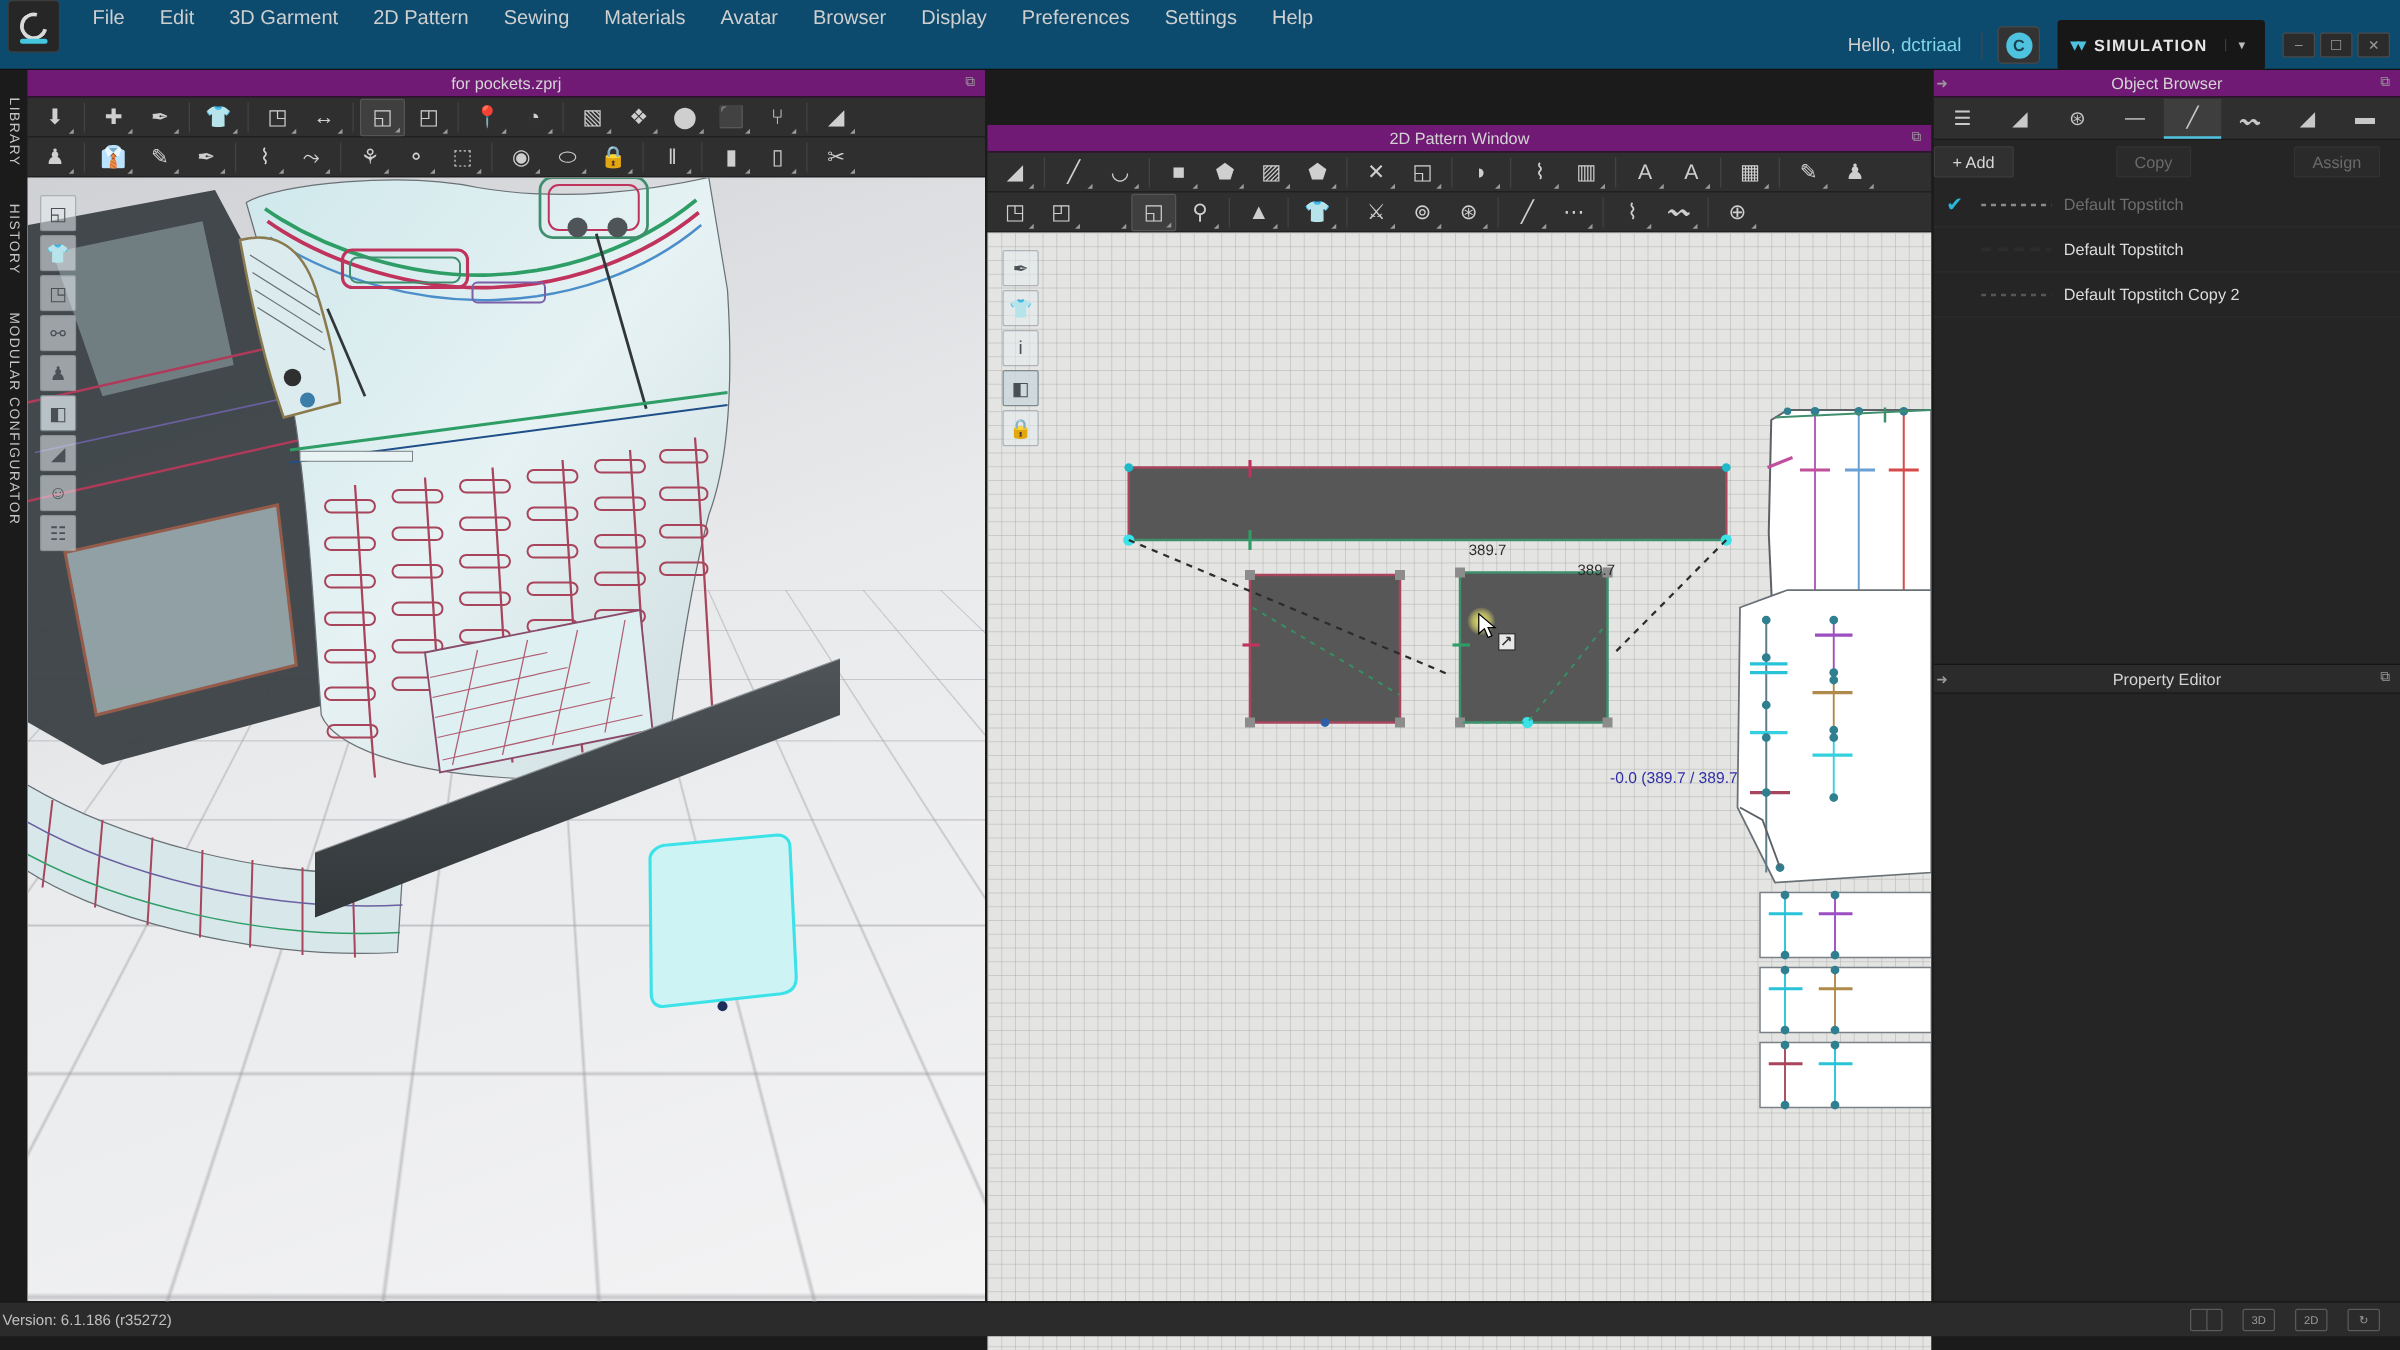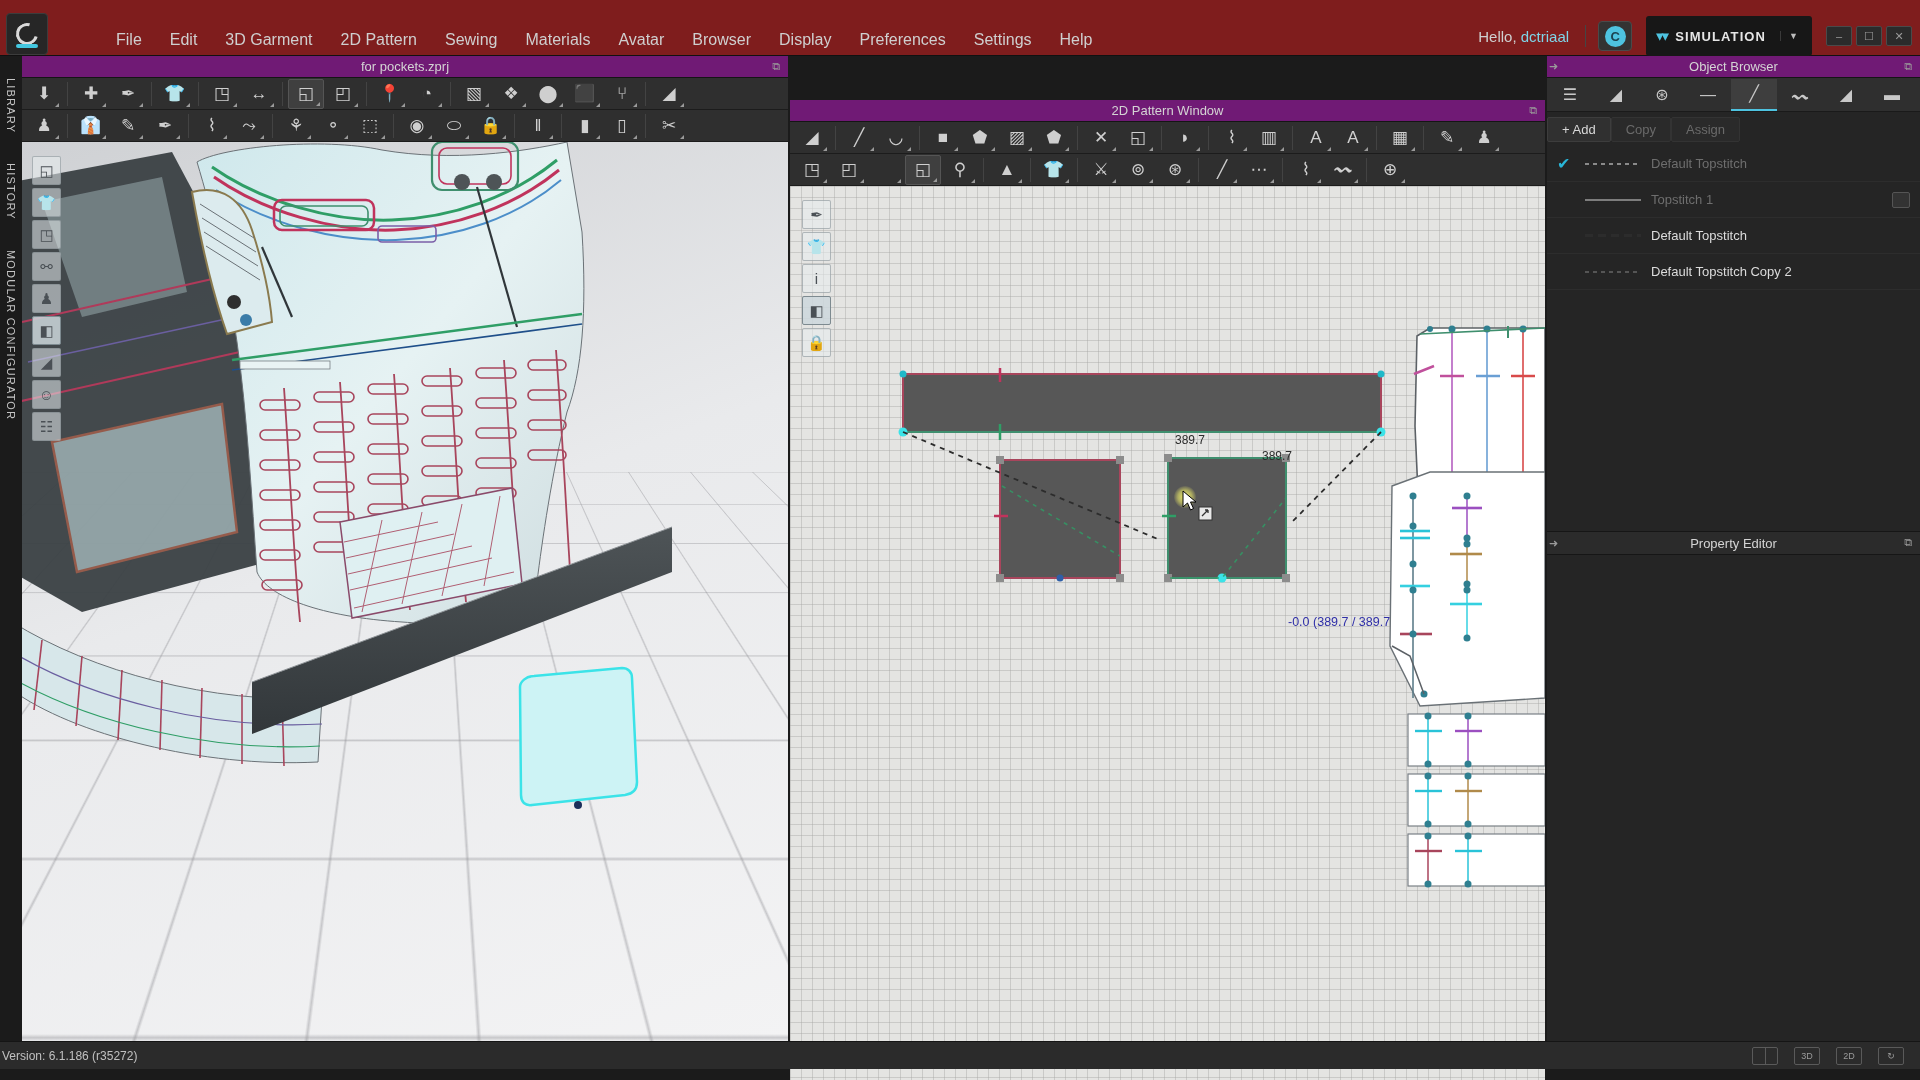--- a/index.html
+++ b/index.html
@@ -6,23 +6,22 @@
   html,body {
     width:1920px; height:1080px; overflow:hidden;
     background:#000;
     font-family:"Liberation Sans", sans-serif;
   }
   #app { position:relative; width:1920px; height:1080px; background:#1b1b1b; }
 
   
   .menubar{
     position:absolute; left:0; top:0; width:1920px; height:56px;
-    background:#7f1d1d; display:flex; align-items:flex-end;
+    background:#0c4a6e; display:flex; align-items:flex-start;
     border-bottom:1px solid #111;
-    gap:42px;
   }
   .logo{
     width:42px; height:42px; margin-left:6px; margin-right:12px;
     border:1px solid #3c3c3c; border-radius:4px; background:#262626;
     display:flex; align-items:center; justify-content:center;
     position:relative;
   }
   .logo-c{
     width:22px; height:22px; border:3px solid #d9d9d9; border-radius:50%;
     border-right-color:transparent; transform:rotate(-30deg);
@@ -117,21 +116,21 @@
     overflow:hidden;
   }
   .p2d-tools{position:absolute;left:12px;top:14px;display:flex;flex-direction:column;gap:3px;z-index:5;}
   .glow{position:absolute;width:22px;height:22px;border-radius:50%;background:radial-gradient(circle,#f2f06a 0%, rgba(242,240,106,.55) 45%, rgba(242,240,106,0) 75%);}
 
   
   .rightcol{ position:absolute;left:1547px;top:56px;width:373px;height:985px;background:#252525;}
   .ob-tabs{ height:34px;background:#2f2f2f;display:flex;align-items:center;border-bottom:1px solid #1a1a1a;}
   .obt{width:46px;height:32px;display:flex;align-items:center;justify-content:center;color:#c8c8c8;font-size:16px;}
   .obt.active{background:#3e3e3e;border-bottom:2px solid #4ec3e0;}
-  .ob-actions{height:34px;display:flex;align-items:center;justify-content:flex-start;padding-right:6px;gap:0;background:#252525;}
+  .ob-actions{height:34px;display:flex;align-items:center;justify-content:space-between;padding-right:16px;gap:13px;background:#252525;}
   .obbtn{padding:4px 14px;color:#d8d8d8;font-size:13px;background:#303030;border:1px solid #3d3d3d;border-radius:2px;}
   .obbtn.dim{color:#6a6a6a;background:#2a2a2a;border-color:#333;}
   .ob-list{}
   .ob-row{height:36px;display:flex;align-items:center;border-bottom:1px solid #2d2d2d;padding:0 10px;gap:10px;}
   .check{width:18px;color:#29b6d8;font-size:16px;}
   .swatch{width:56px;height:2px;}
   .ob-name{font-size:13px;}
   .trash{margin-left:auto;width:18px;height:16px;border:1px solid #555;border-radius:2px;background:#333;}
 
   .prop-head{ position:absolute;left:0;top:475px;width:373px;height:24px;background:#2b2b2b;color:#d4d4d4;
@@ -862,26 +861,20 @@
     </div>
 
     <div class="ob-list" id="ob-list">
         <div class="ob-row">
           <span class="check">✔</span>
           <span class="swatch" style="background: repeating-linear-gradient(to right, rgb(138, 138, 138) 0px, rgb(138, 138, 138) 4px, transparent 4px, transparent 8px);"></span>
           <span class="ob-name" style="color: rgb(110, 110, 110);">Default Topstitch</span>
         </div>
         <div class="ob-row">
           <span class="check"></span>
-          <span class="swatch" style="background: rgb(125, 125, 125);"></span>
-          <span class="ob-name" style="color: rgb(110, 110, 110);">Topstitch 1</span>
-          <span class="trash"></span>
-        </div>
-        <div class="ob-row">
-          <span class="check"></span>
           <span class="swatch" style="background: repeating-linear-gradient(to right, rgb(44, 44, 44) 0px, rgb(44, 44, 44) 8px, transparent 8px, transparent 13px); height: 3px;"></span>
           <span class="ob-name" style="color: rgb(220, 220, 220);">Default Topstitch</span>
         </div>
         <div class="ob-row">
           <span class="check"></span>
           <span class="swatch" style="background: repeating-linear-gradient(to right, rgb(85, 85, 85) 0px, rgb(85, 85, 85) 4px, transparent 4px, transparent 8px);"></span>
           <span class="ob-name" style="color: rgb(220, 220, 220);">Default Topstitch Copy 2</span>
         </div>
       </div>
 

